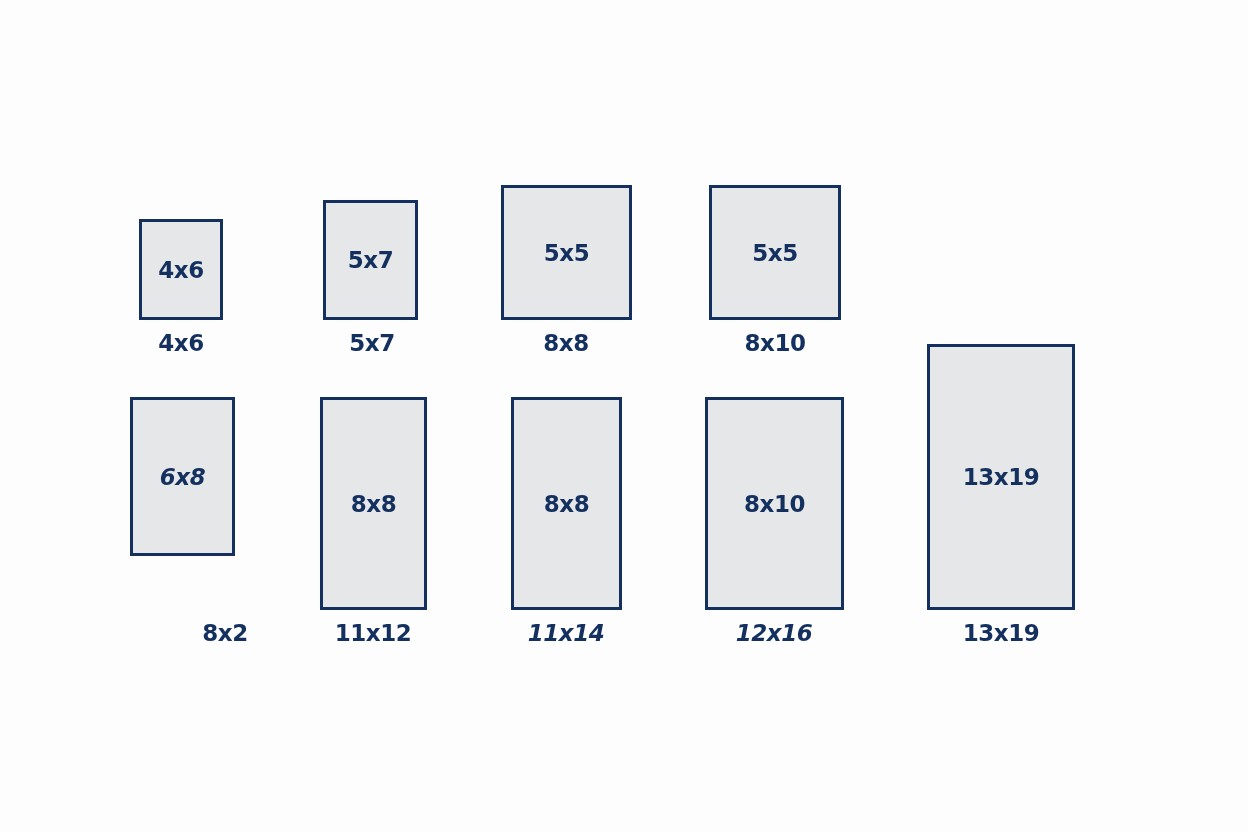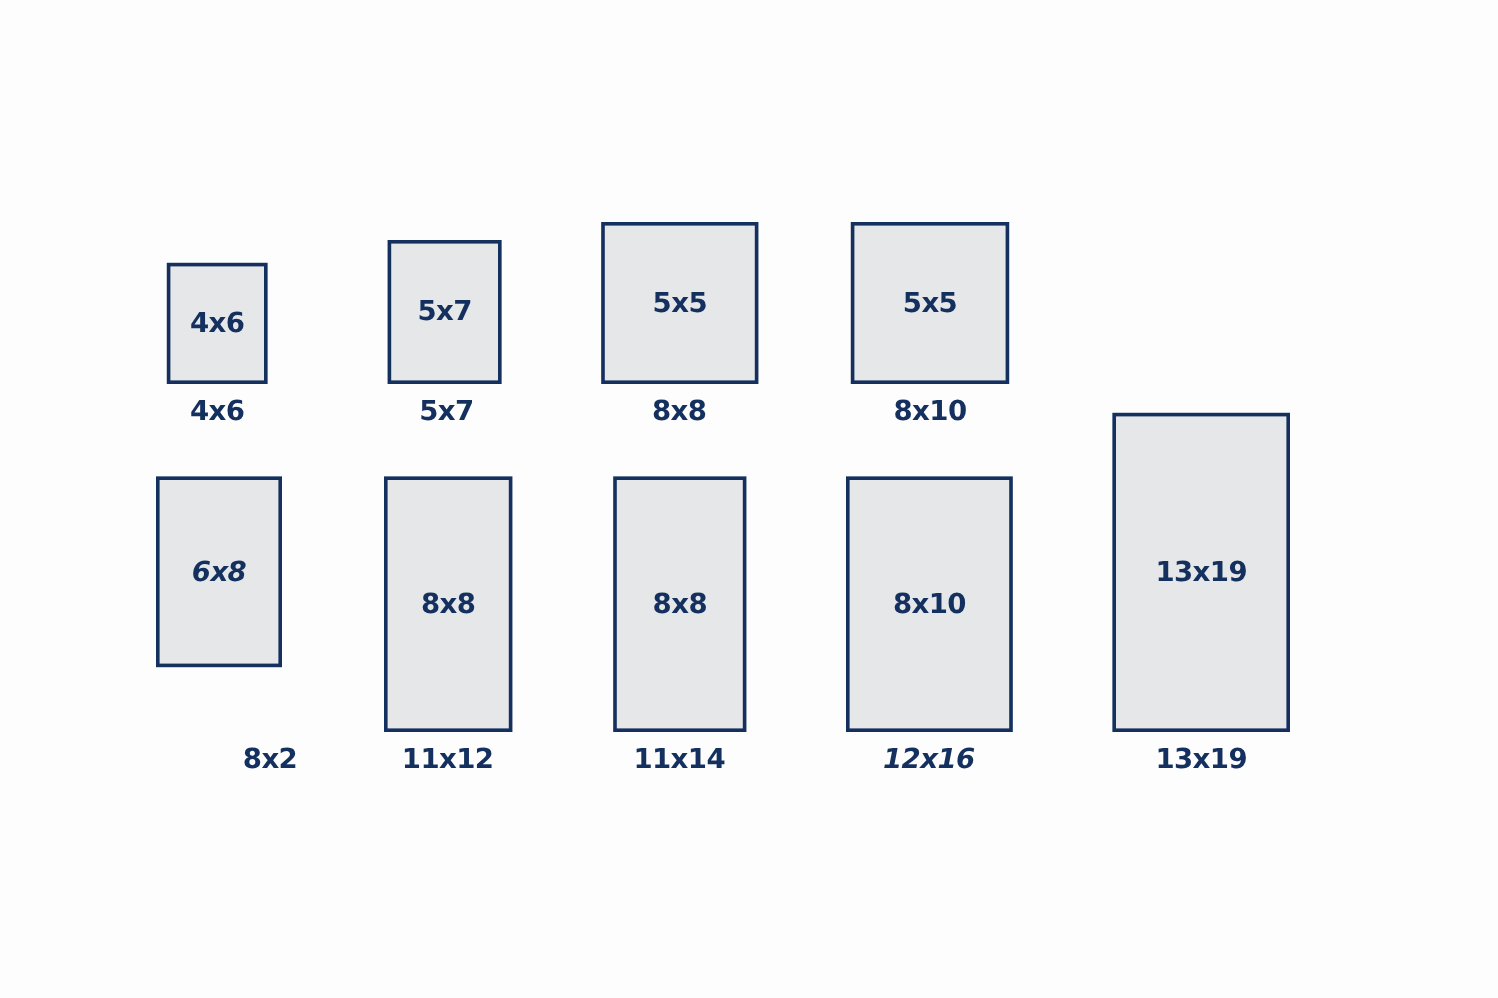--- a/index.html
+++ b/index.html
@@ -74,16 +74,16 @@
   <div class="frame" style="left:927px;top:344px;width:148px;height:266px;">
     <span class="inner-label">13x19</span>
   </div>
 
   <div class="size-label" style="left:181px;top:332px;">4x6</div>
   <div class="size-label" style="left:372px;top:332px;">5x7</div>
   <div class="size-label" style="left:566px;top:332px;">8x8</div>
   <div class="size-label" style="left:775px;top:332px;">8x10</div>
   <div class="size-label" style="left:182px;top:622px;margin-left:43px;">8x2</div>
   <div class="size-label" style="left:373px;top:622px;">11x12</div>
-  <div class="size-label" style="left:566px;top:622px;">11x14</div>
+  <div class="size-label" style="left:566px;top:622px;font-style:italic;">11x14</div>
   <div class="size-label" style="left:774px;top:622px;font-style:italic;">12x16</div>
   <div class="size-label" style="left:1001px;top:622px;">13x19</div>
 </div>
 
 </body></html>

